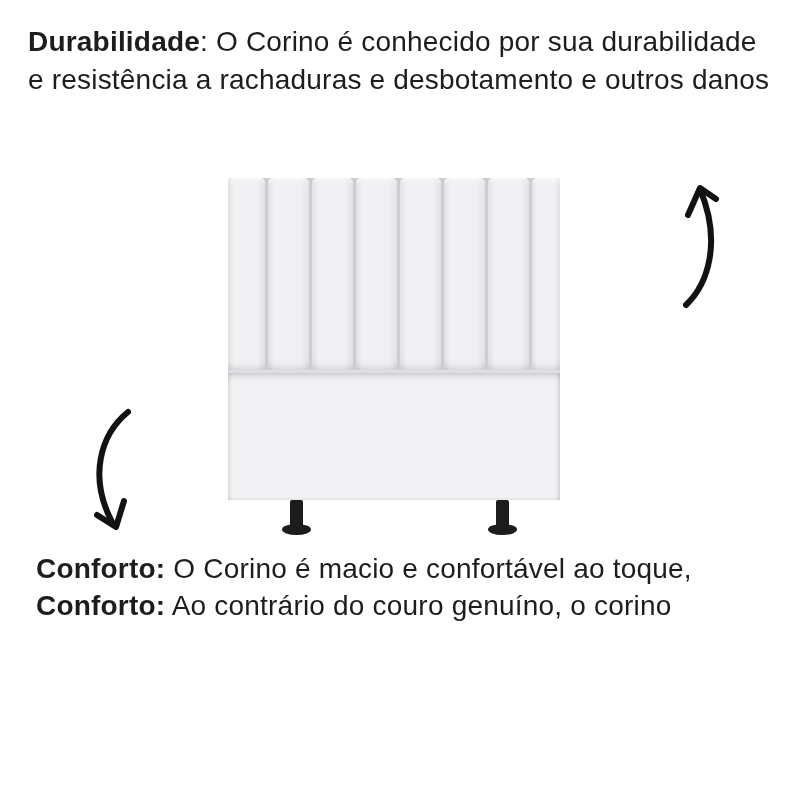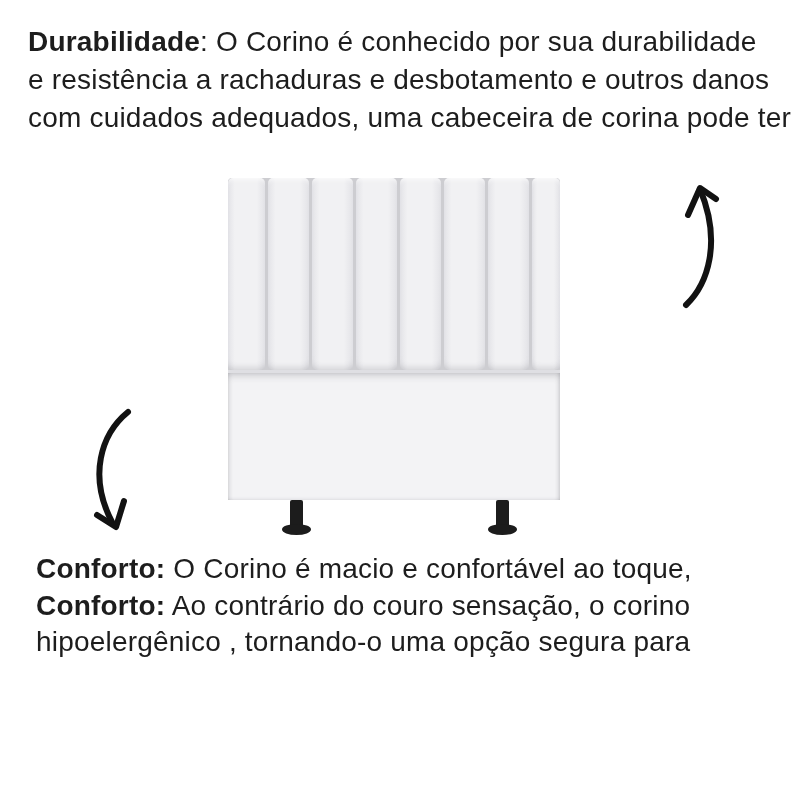--- a/index.html
+++ b/index.html
@@ -90,21 +90,20 @@
   }
 </style>
 </head>
 <body>
 
 <div class="page">
 
   <div class="text-block" id="durability-block">
     <div class="line"><b>Durabilidade</b><span>: O Corino é conhecido por sua durabilidade</span></div>
     <div class="line"><b></b><span>e resistência a rachaduras e desbotamento e outros danos</span></div>
-    <div class="line"><b></b><span>com cuidados adequados, uma cabeceira de corina pode ter</span></div>
   </div>
 
   <div id="headboard">
     <div class="hb-panels">
         <div class="hb-panel" style="width: 37px; flex: 0 0 auto;"></div>
         <div class="hb-panel" style="width: 41px; flex: 0 0 auto;"></div>
         <div class="hb-panel" style="width: 41px; flex: 0 0 auto;"></div>
         <div class="hb-panel" style="width: 41px; flex: 0 0 auto;"></div>
         <div class="hb-panel" style="width: 41px; flex: 0 0 auto;"></div>
         <div class="hb-panel" style="width: 41px; flex: 0 0 auto;"></div>
@@ -128,17 +127,16 @@
       <path d="M688 215 L700 188 L716 199"></path>
     </g>
     <g>
       <path d="M128 412 C101 434 88 476 112 522"></path>
       <path d="M97 515 L116 527 L124 501"></path>
     </g>
   </svg>
 
   <div class="text-block" id="comfort-block">
     <div class="line"><b>Conforto:</b><span> O Corino é macio e confortável ao toque,</span></div>
-    <div class="line"><b>Conforto:</b><span> Ao contrário do couro sensação, o corino</span></div>
-    <div class="line"><b></b><span>hipoelergênico , tornando-o uma opção segura para</span></div>
+    <div class="line"><b>Conforto:</b><span> Ao contrário do couro genuíno, o corino</span></div>
   </div>
 
 </div>
 
 </body></html>

